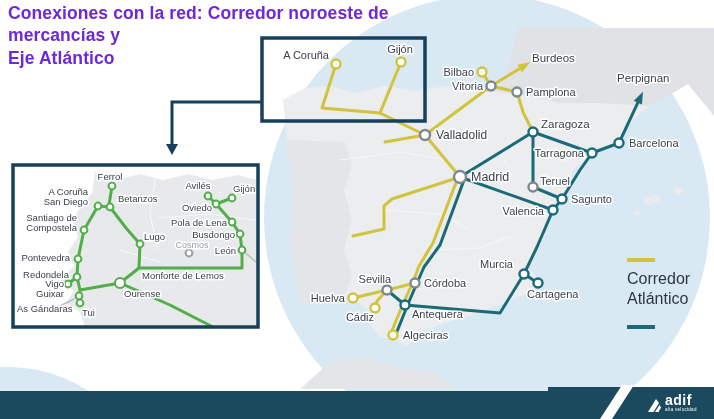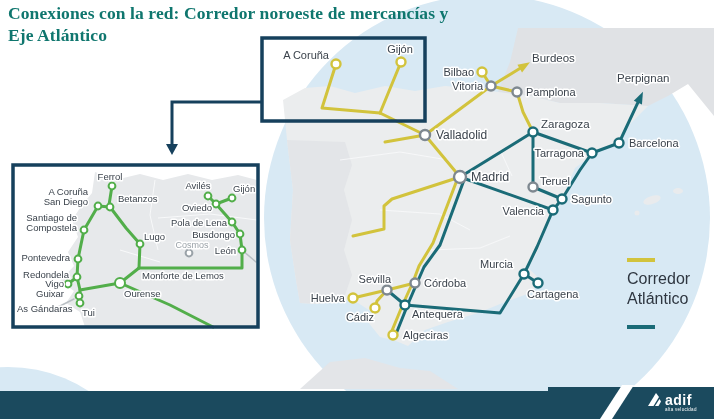--- a/index.html
+++ b/index.html
@@ -1,28 +1,28 @@
 <!DOCTYPE html>
 <html><head>
 <meta charset="utf-8">
 <style>
   html,body{margin:0;padding:0;background:#fff;}
   #canvas{position:relative;width:714px;height:419px;background:#fff;overflow:hidden;
           font-family:"Liberation Sans",sans-serif;}
   #map-svg{position:absolute;left:0;top:0;}
   #page-title{position:absolute;left:8px;top:2px;width:480px;font-size:17.5px;font-weight:bold;
-              color:#0f766e;line-height:1.28;letter-spacing:.1px;font-family:Liberation Serif, serif;}
+              color:#6d28d9;line-height:1.28;letter-spacing:.1px;}
   #legend{position:absolute;left:627px;top:258px;width:86px;}
   .legend-item{margin-bottom:16px;}
   .legend-swatch{width:28px;height:4px;margin-bottom:7px;}
   .legend-label{font-size:16px;color:#2e3640;line-height:1.25;}
   #footer-band{position:absolute;left:0;top:391px;width:714px;height:28px;background:#1b4a5e;}
   #footer-band-right{position:absolute;left:548px;top:387px;width:166px;height:32px;background:#1b4a5e;}
   #footer-slash{position:absolute;left:598px;top:385px;width:40px;height:34px;}
-  #adif-logo{position:absolute;left:648px;top:393px;width:62px;color:#fff;display:flex;align-items:flex-start;gap:4px;}
+  #adif-logo{position:absolute;left:648px;top:393px;width:62px;color:#fff;display:flex;align-items:flex-end;gap:4px;}
   #adif-text{line-height:1;}
   #adif-name{font-size:14px;font-weight:bold;letter-spacing:.5px;}
   #adif-sub{font-size:4.5px;letter-spacing:.3px;margin-top:1px;}
   .citylabel{fill:#3b434c;paint-order:stroke;stroke:#ffffff;stroke-width:3px;stroke-linejoin:round;}
 </style>
 </head>
 <body>
 
 <div id="canvas">
 

